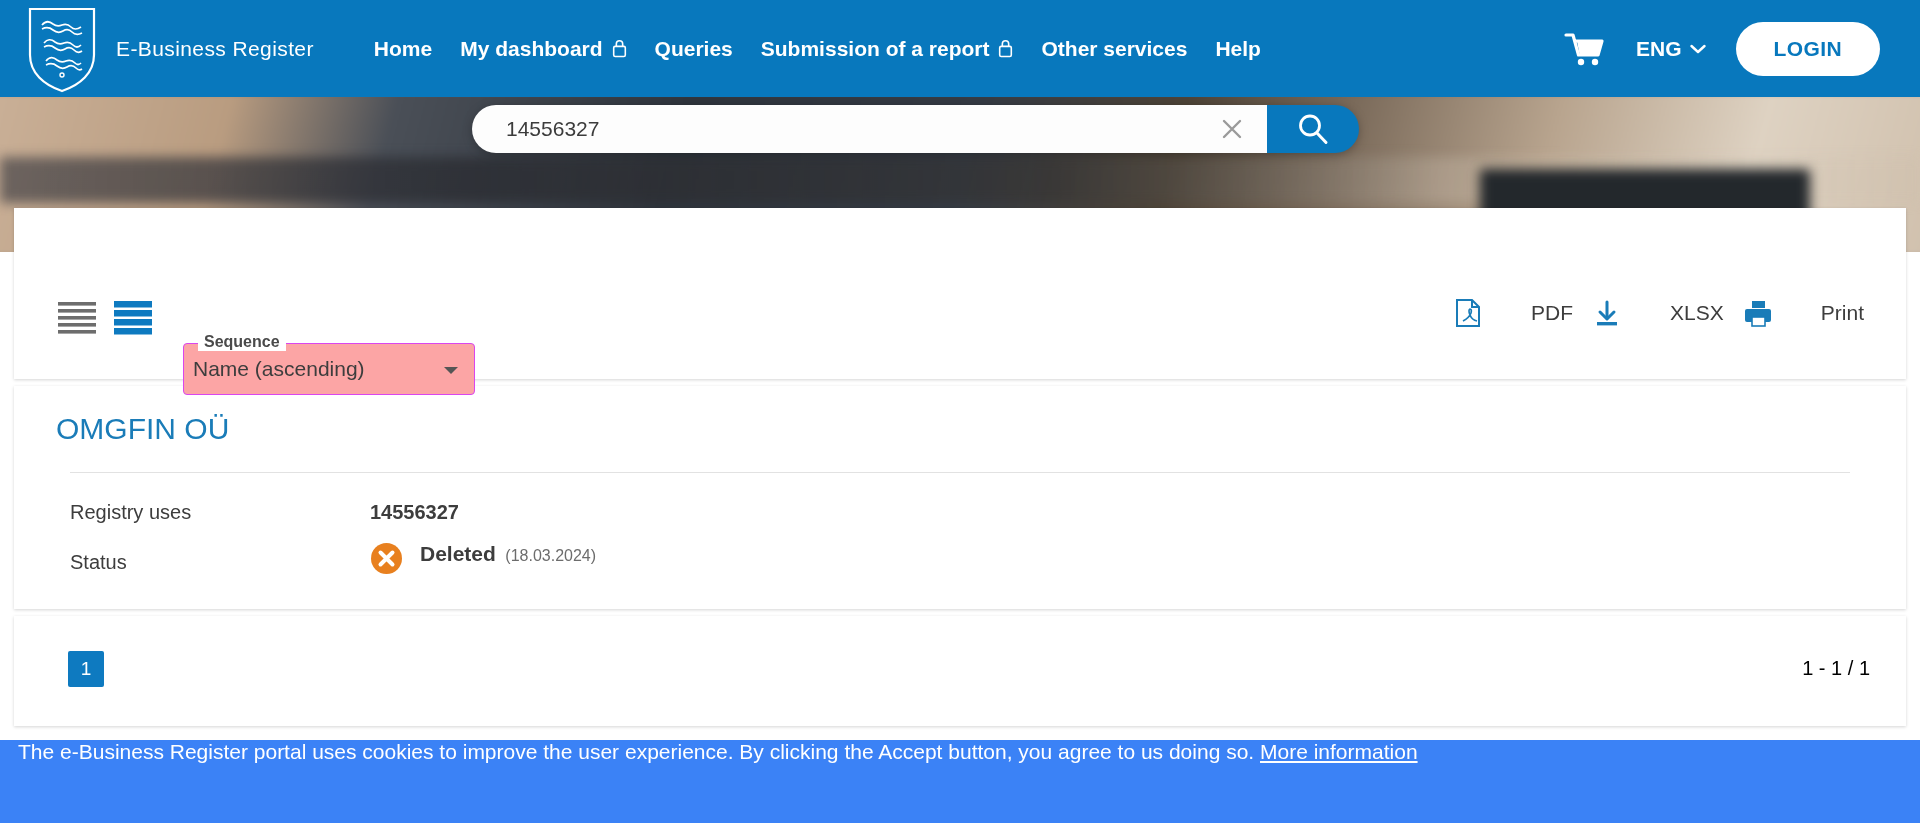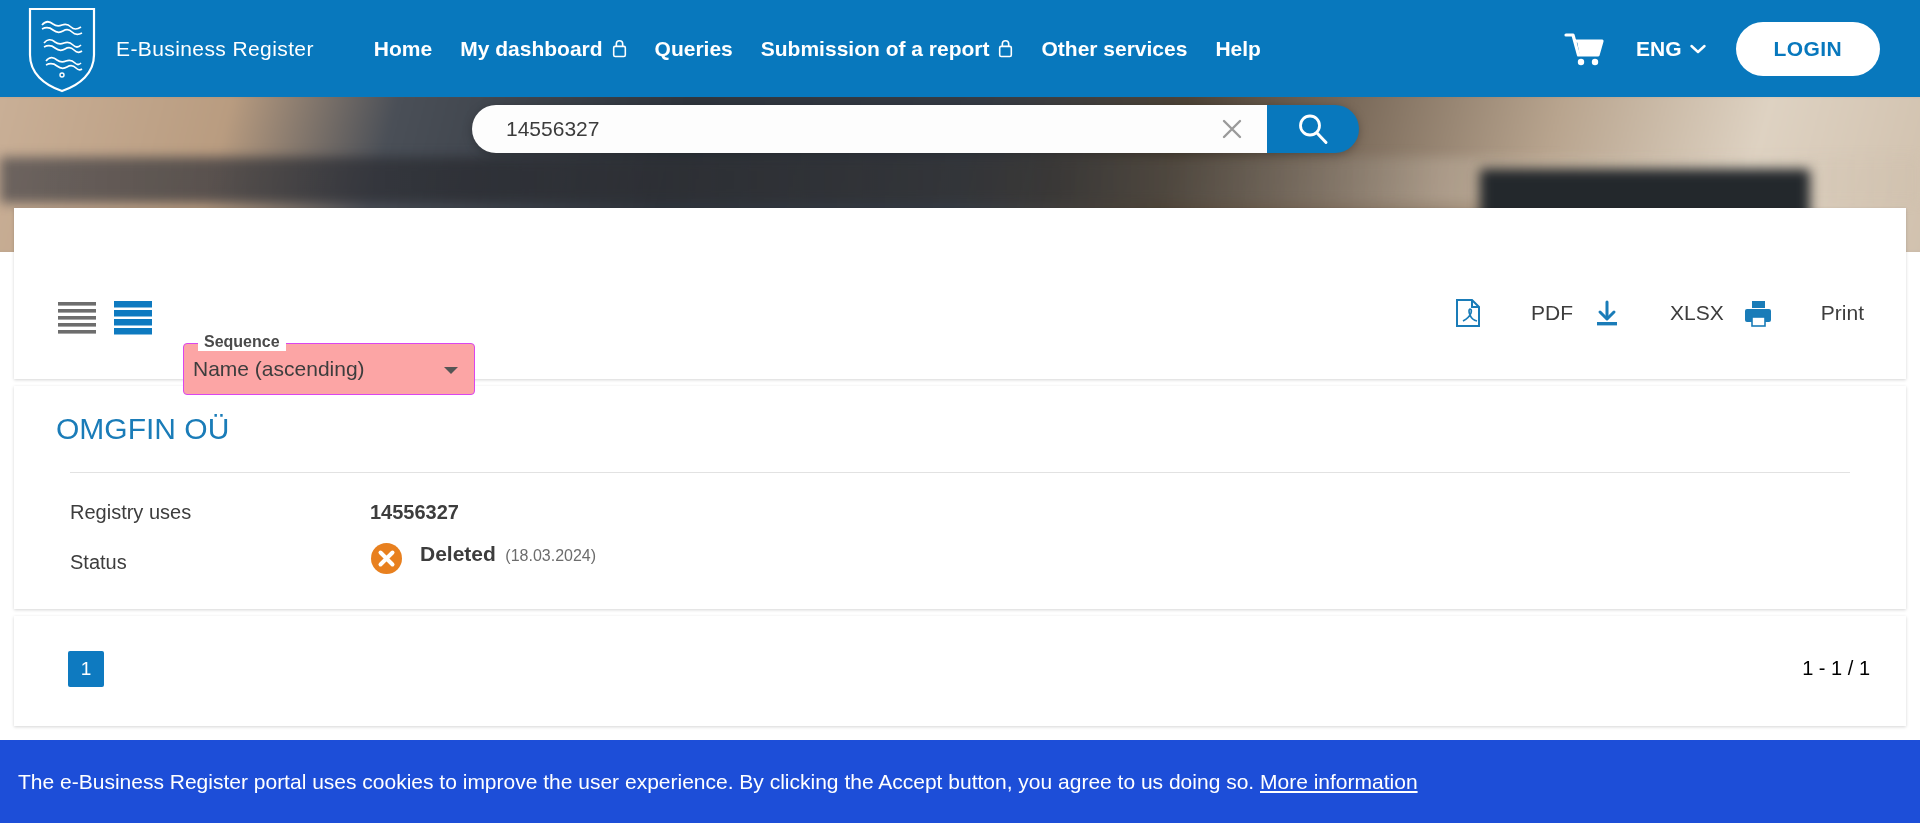--- a/index.html
+++ b/index.html
@@ -204,22 +204,22 @@
   }
   .page-count {
     position: absolute; right: 50px; top: 657px;
     font-size: 20px; color: #000000; z-index: 60;
   }
 
   
   .cookie {
     position: absolute; left: 0; bottom: 0;
     width: 1920px; height: 83px;
-    background: #1d4ed8;
-    display: flex; align-items: center;
+    background: #3b82f6;
+    display: flex; align-items: flex-start;
     z-index: 80;
   }
   .cookie-text {
     margin-left: 18px; color: #ffffff; font-size: 21px;
   }
   .cookie-link {
     color: #ffffff; text-decoration: underline; cursor: pointer;
   }
   .accept-btn {
     margin-left: auto; margin-right: 36px;

